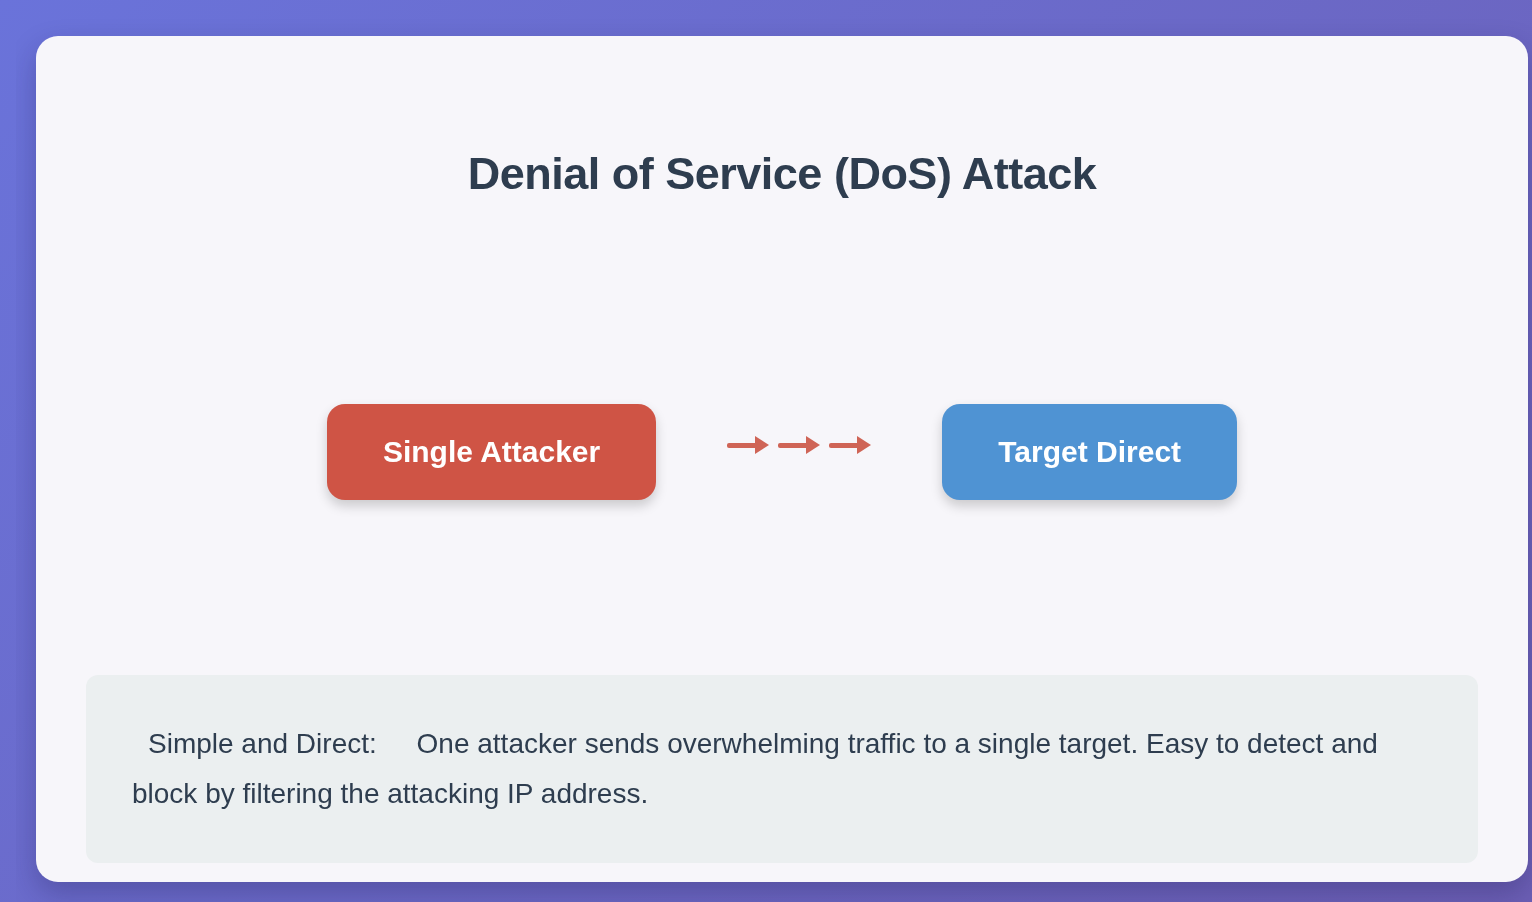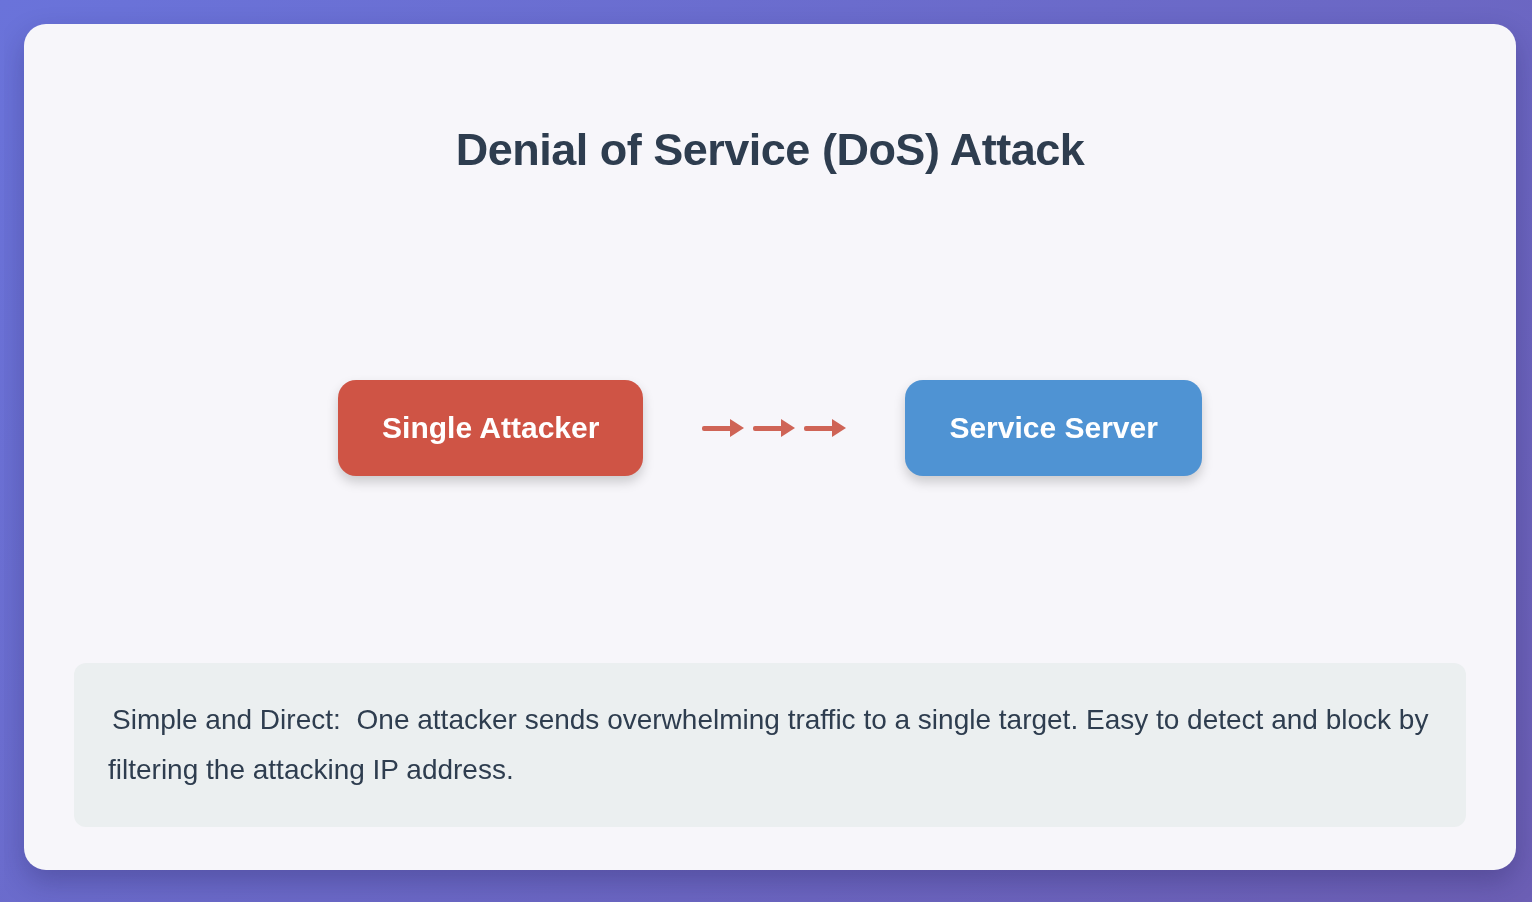--- a/index.html
+++ b/index.html
@@ -5,21 +5,21 @@
   :root{
     --bg-start:#6a73da;
     --bg-end:#6c5fb5;
     --card-bg:#f7f6fa;
     --panel-bg:#ebeff0;
     --ink:#2e3d4f;
     --attacker:#cf5445;
     --target:#4f93d3;
     --arrow:#cf6456;
   }
-  *{margin:0;padding:4px;box-sizing:border-box;}
+  *{margin:0;padding:16px;box-sizing:border-box;}
   html,body{width:1532px;height:902px;overflow:hidden;}
   body{
     font-family:"Liberation Sans","DejaVu Sans",sans-serif;
     background:linear-gradient(135deg,var(--bg-start) 0%,var(--bg-end) 100%);
     position:relative;
   }
   .card{
     position:absolute;
     left:20px; right:20px; top:20px; bottom:36px;
     background:var(--card-bg);
@@ -112,21 +112,21 @@
       <span>Single Attacker</span>
     </div>
 
     <div class="arrows">
       <div class="arrow"></div>
       <div class="arrow"></div>
       <div class="arrow"></div>
     </div>
 
     <div class="node target">
-      <span>Service Server</span>
+      <span>Target Direct</span>
     </div>
 
   </div>
 
   <div class="panel">
     <p>
       <span class="lead">Simple and Direct:</span>
       <span>One attacker sends overwhelming traffic to a single target. Easy to detect and block by filtering the attacking IP address.</span>
     </p>
   </div>

